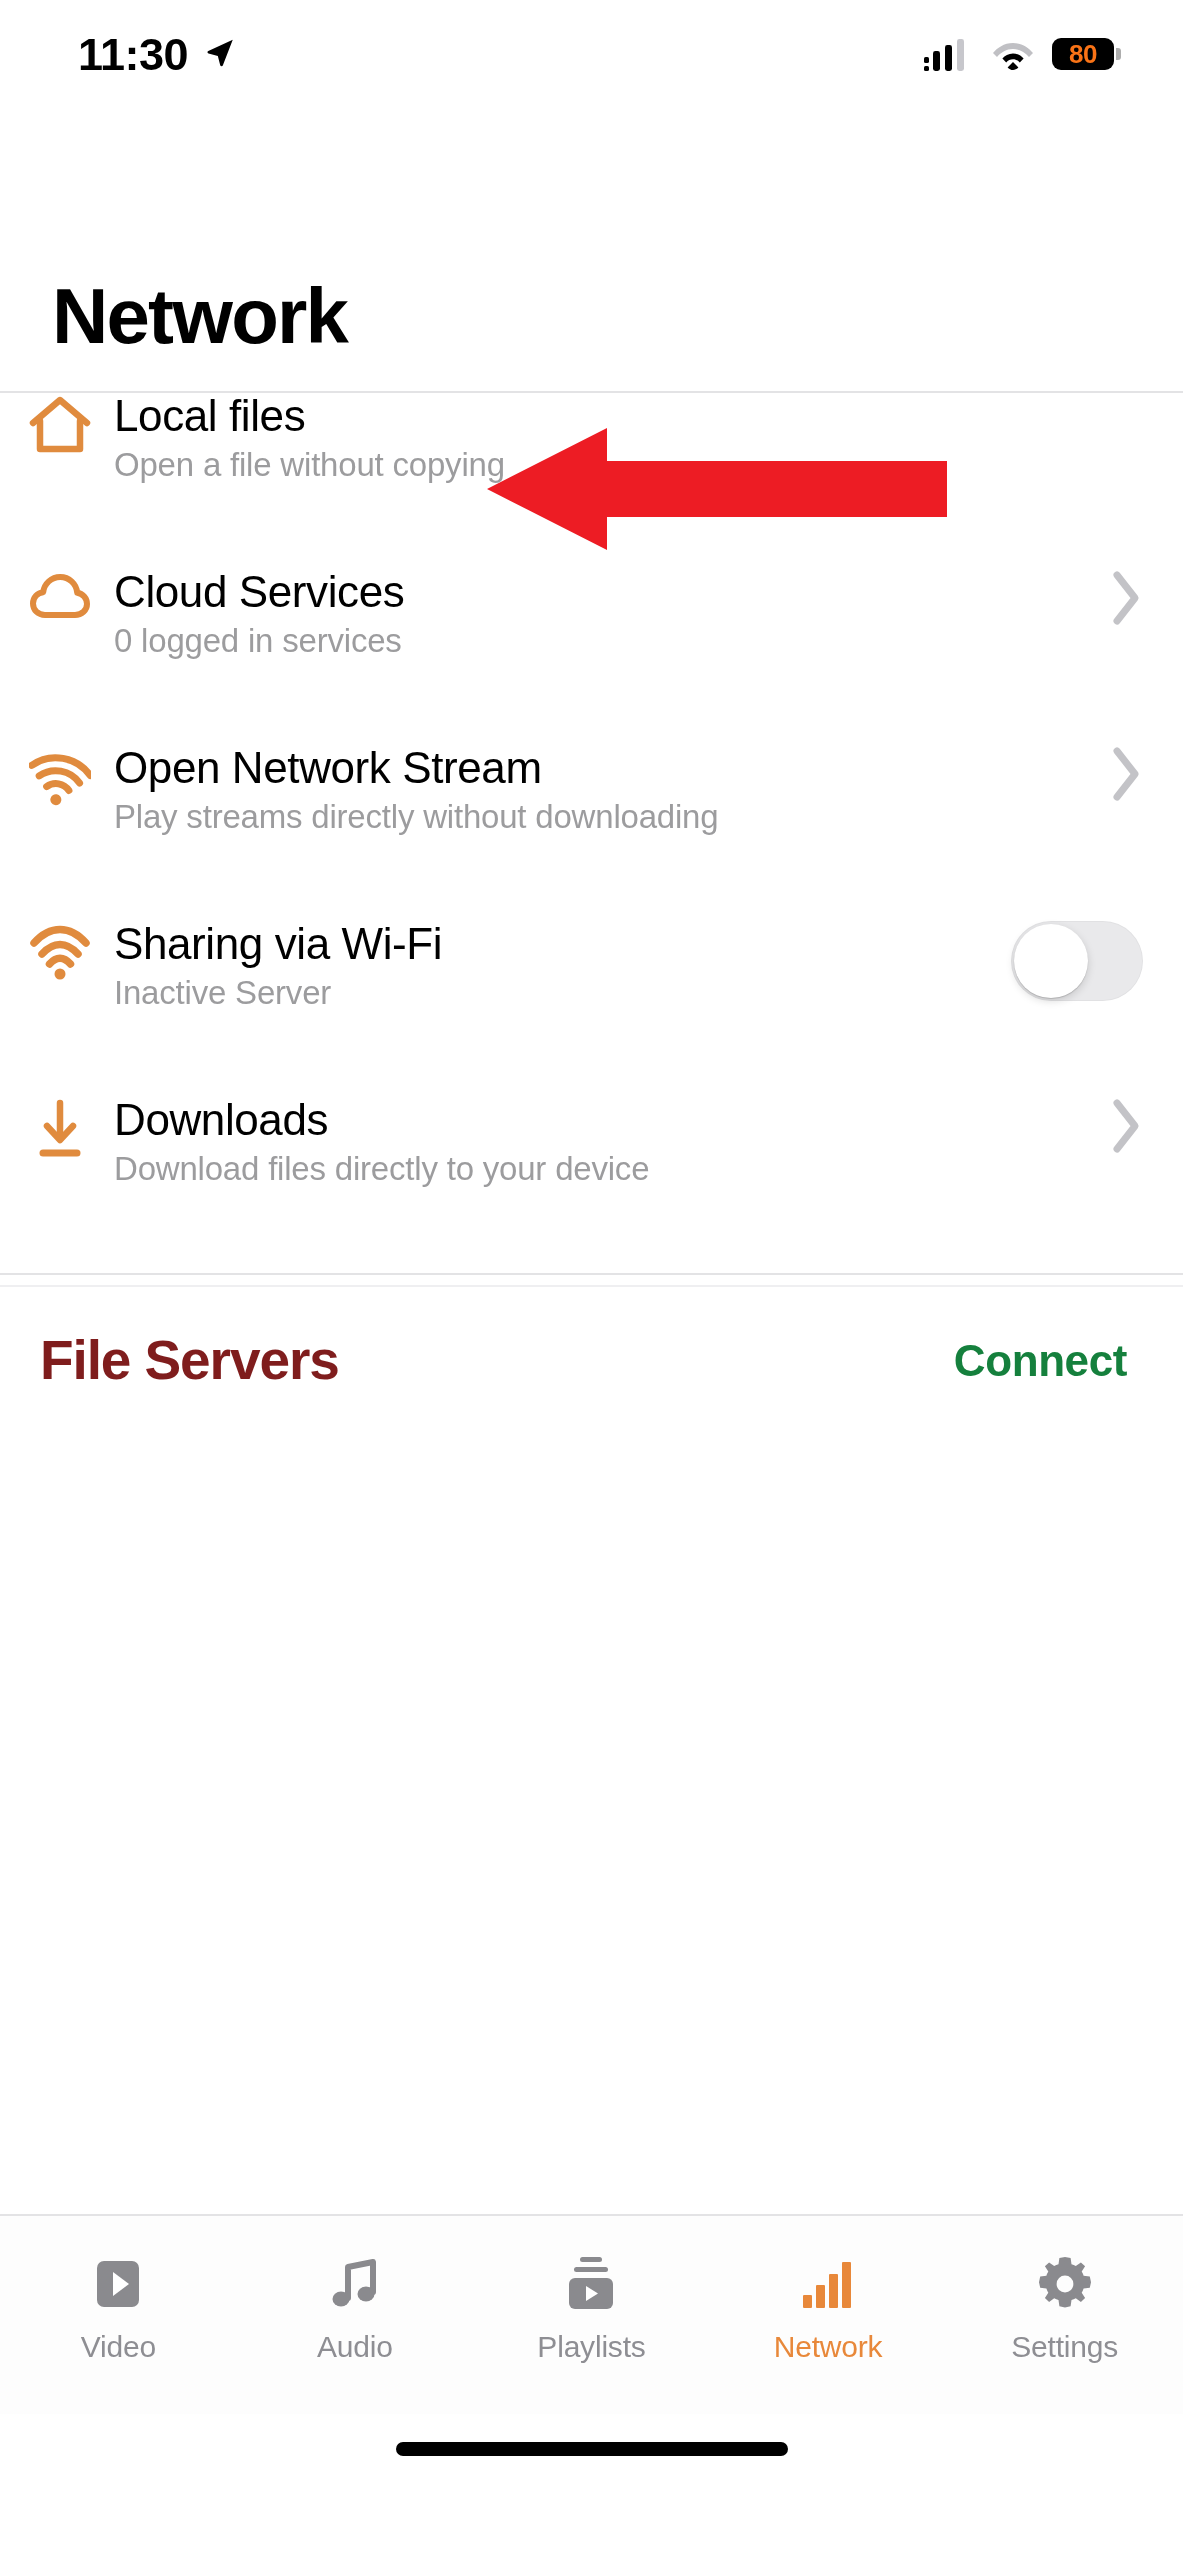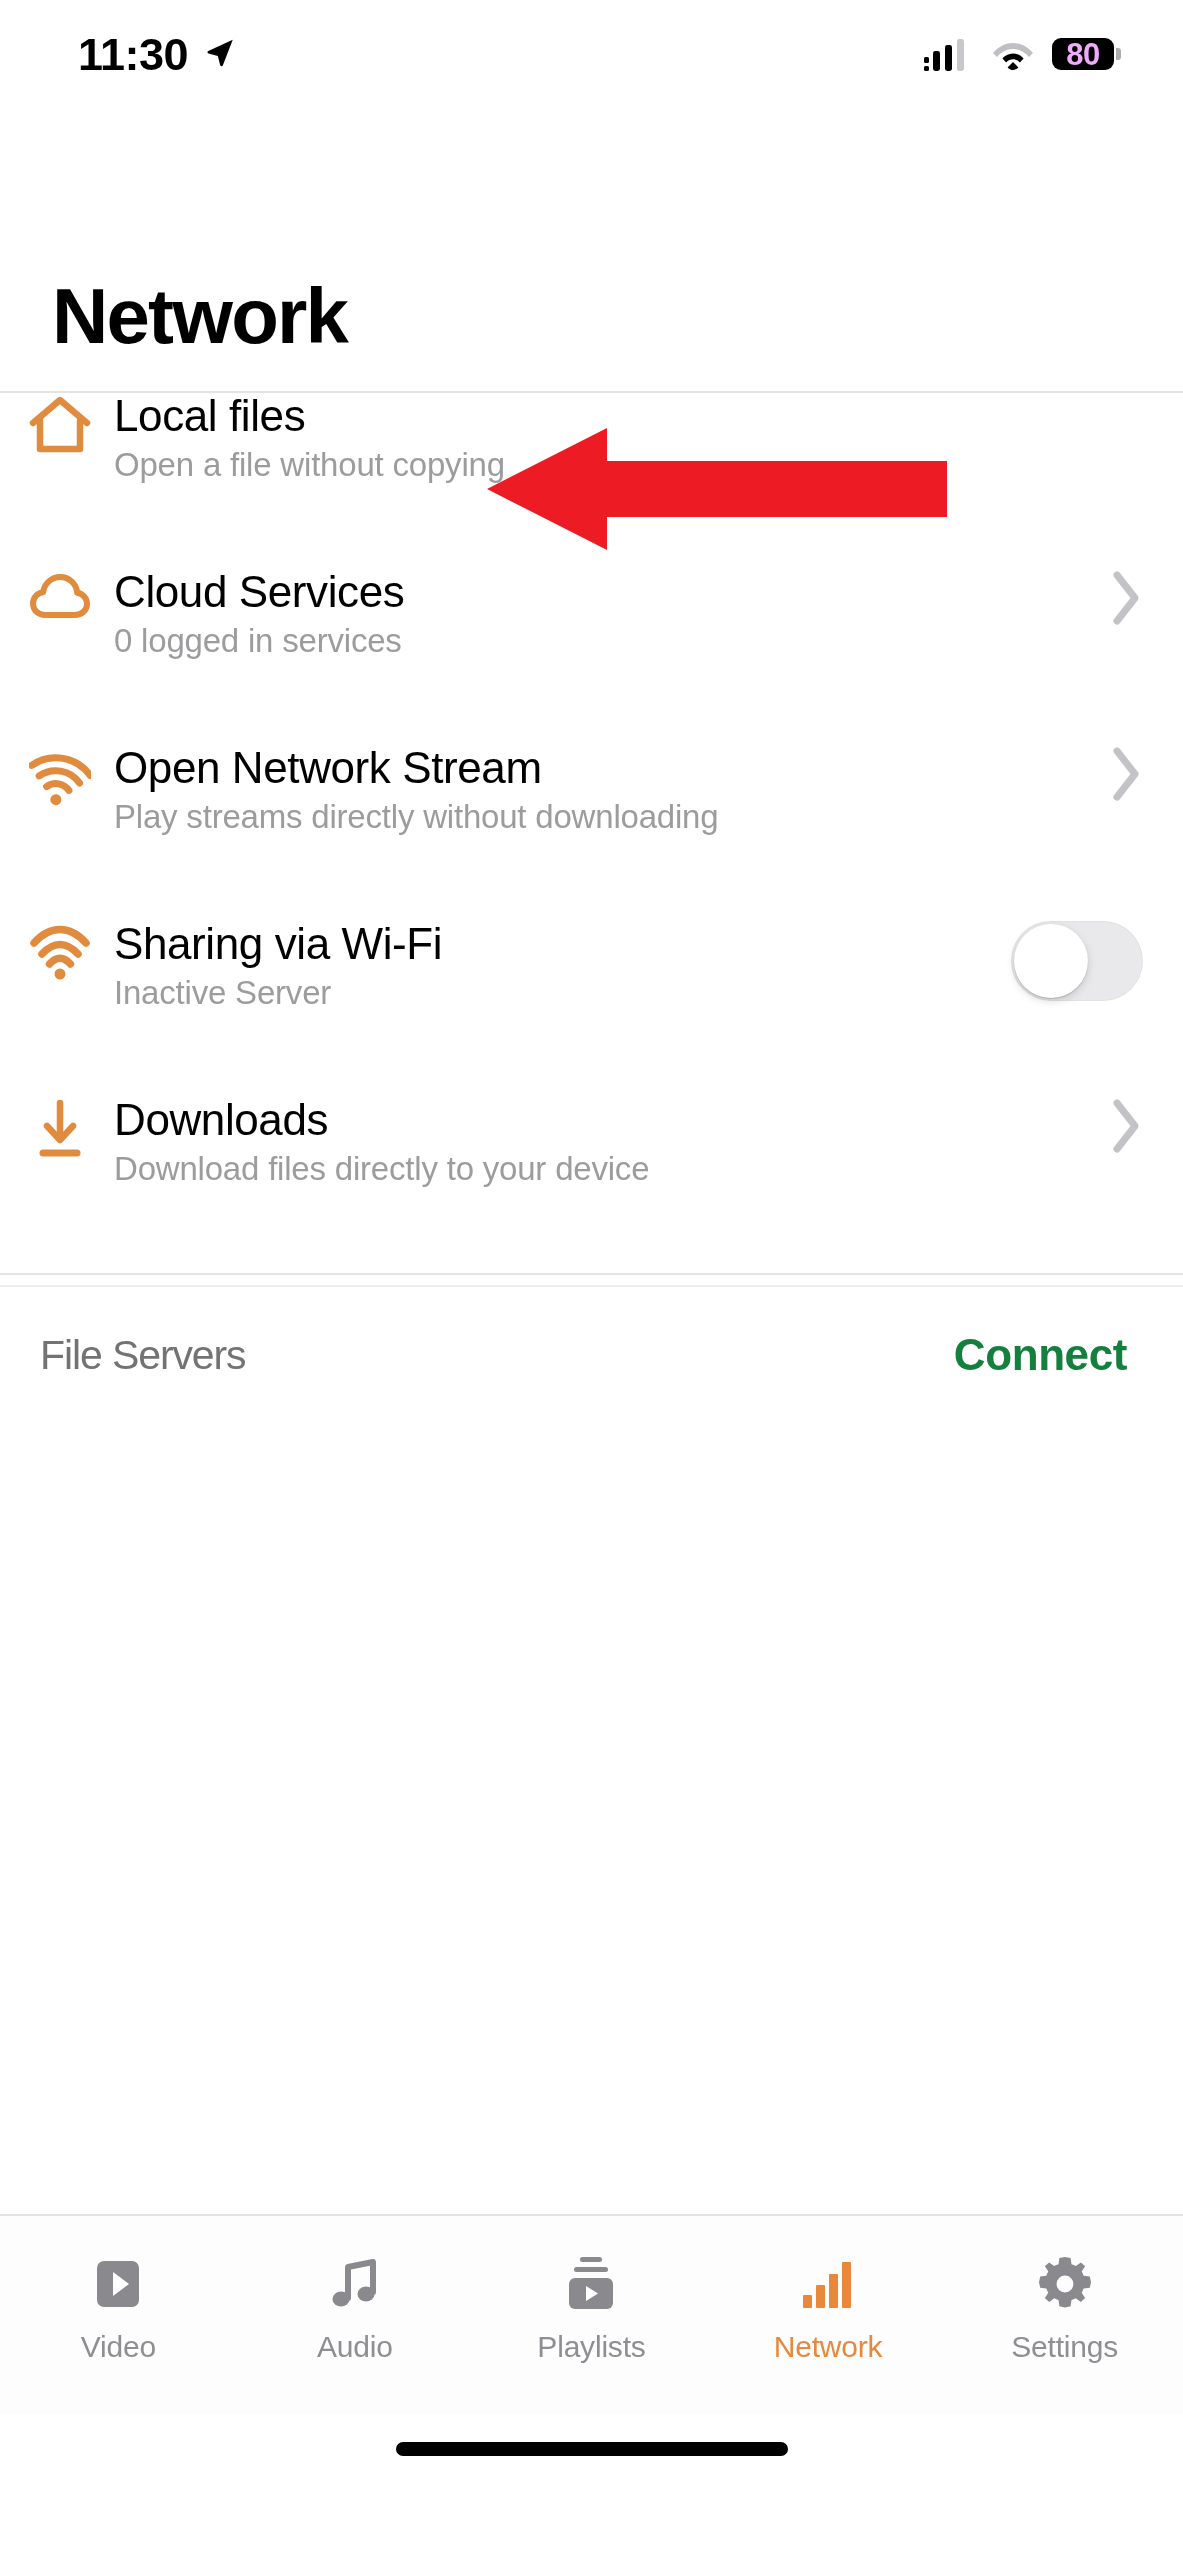--- a/index.html
+++ b/index.html
@@ -55,22 +55,22 @@
   .battery-wrap { position: relative; display: flex; align-items: center; }
   .battery-body {
     width: 62px; height: 32px;
     background: #000;
     border-radius: 9px;
     display: flex;
     align-items: center;
     justify-content: center;
   }
   .battery-pct {
-    color: #f0abfc;
-    font-size: 31px;
+    color: #f97316;
+    font-size: 26px;
     font-weight: 700;
     letter-spacing: -0.4px;
     line-height: 1;
   }
   .battery-cap {
     width: 5px; height: 12px;
     background: rgba(0,0,0,0.32);
     border-radius: 0 3px 3px 0;
     margin-left: 2px;
   }
@@ -165,24 +165,24 @@
   }
 
   
   .fs-header {
     display: flex;
     align-items: center;
     justify-content: space-between;
     padding: 46px 56px 36px 40px;
   }
   .fs-title {
-    font-size: 41px;
-    font-weight: 400;
+    font-size: 55px;
+    font-weight: 700;
     letter-spacing: -1.1px;
-    color: #737373;
+    color: #7f1d1d;
     line-height: 1;
   }
   .fs-connect {
     font-size: 44px;
     font-weight: 700;
     letter-spacing: -0.4px;
     color: #15803d;
     line-height: 1;
   }
 

